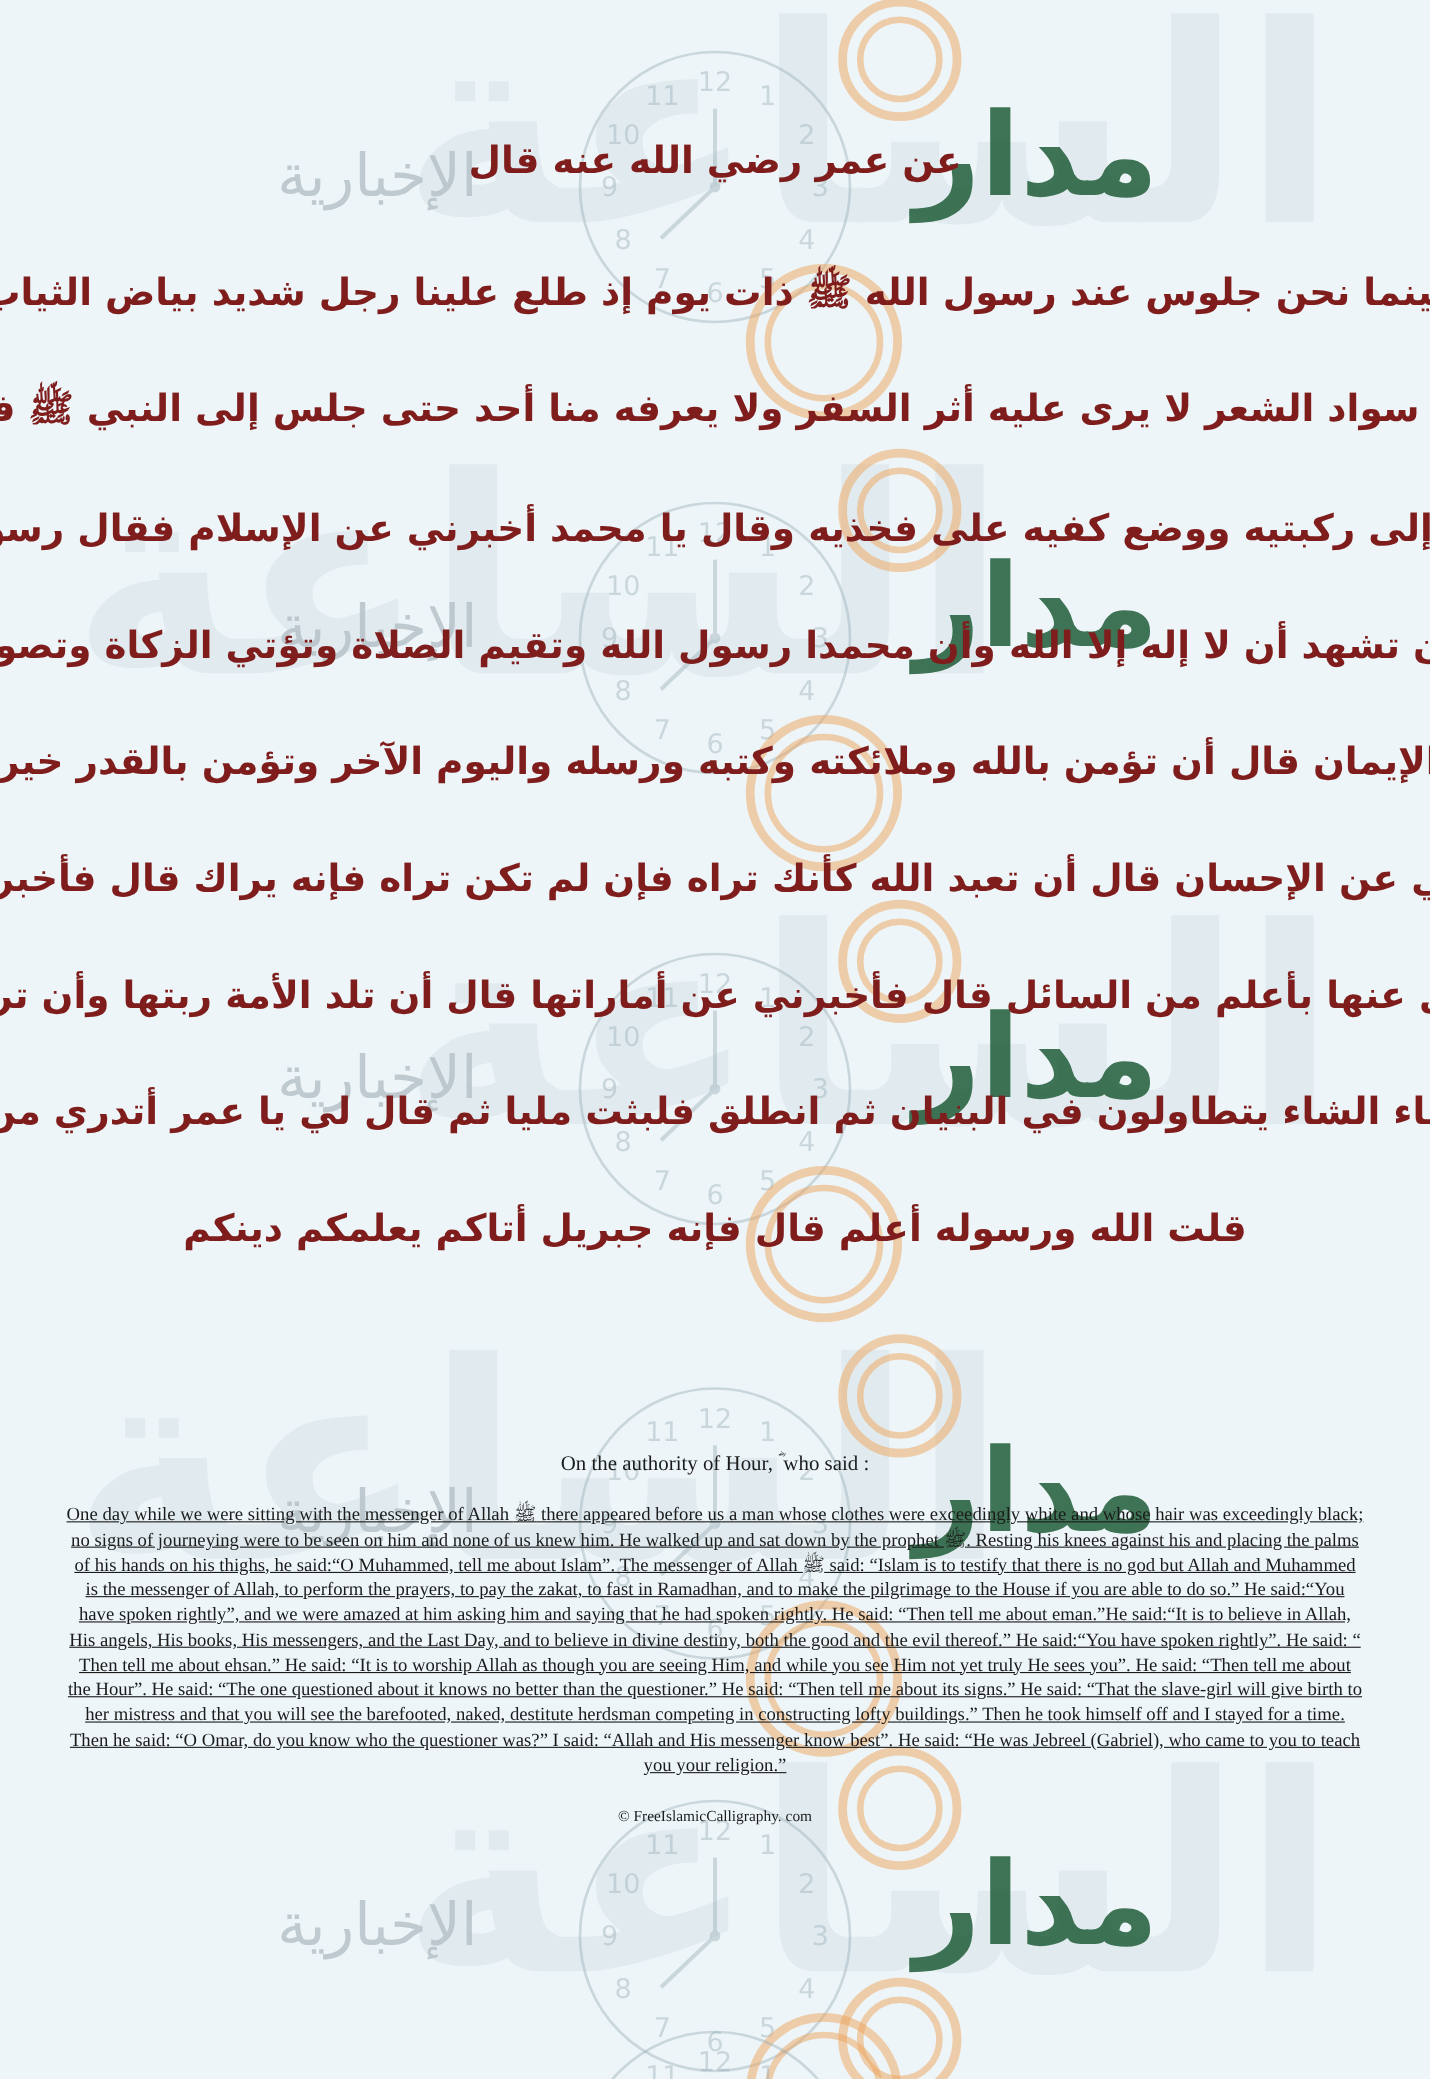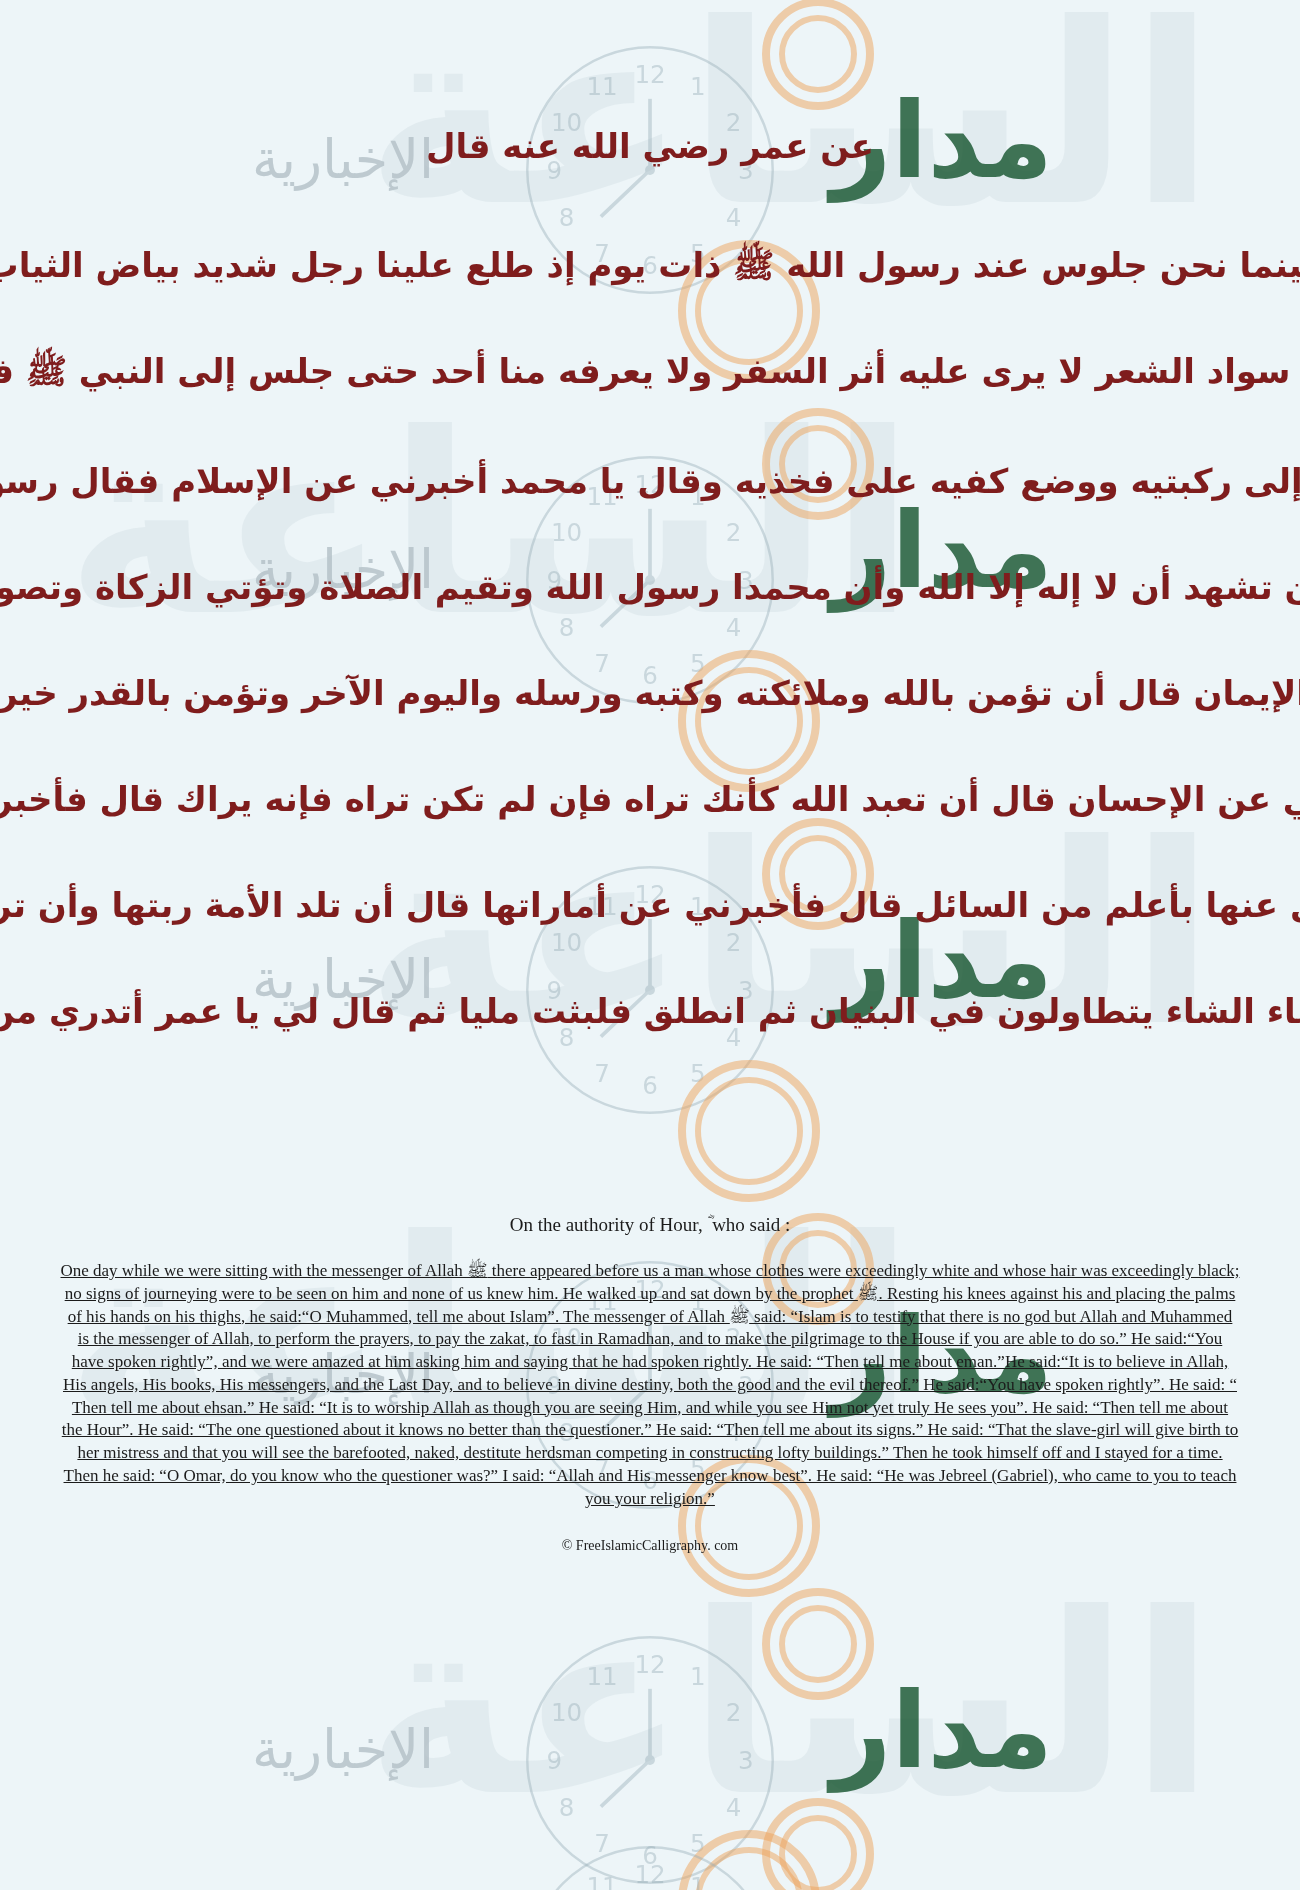--- a/index.html
+++ b/index.html
@@ -214,20 +214,23 @@
         </div>
       <div class="arabic-line">
           <span>صدقت فأخبرني عن الإحسان قال أن تعبد الله كأنك تراه فإن لم تكن تراه فإنه يراك قال فأخبرني عن الساعة</span>
         </div>
       <div class="arabic-line">
           <span>قال ما المسؤول عنها بأعلم من السائل قال فأخبرني عن أماراتها قال أن تلد الأمة ربتها وأن ترى الحفاة العراة</span>
         </div>
       <div class="arabic-line">
           <span>العالة رعاء الشاء يتطاولون في البنيان ثم انطلق فلبثت مليا ثم قال لي يا عمر أتدري من السائل</span>
         </div>
+      <div class="arabic-line">
+          <span>قلت الله ورسوله أعلم قال فإنه جبريل أتاكم يعلمكم دينكم</span>
+        </div>
     </div>
 
     <div class="english-section">
       <div class="english-heading">On the authority of Hour, ؓ who said :</div>
       <div class="english-paragraph">One day while we were sitting with the messenger of Allah ﷺ there appeared before us a man whose clothes were exceedingly white and whose hair was exceedingly black; no signs of journeying were to be seen on him and none of us knew him. He walked up and sat down by the prophet ﷺ. Resting his knees against his and placing the palms of his hands on his thighs, he said:“O Muhammed, tell me about Islam”. The messenger of Allah ﷺ said: “Islam is to testify that there is no god but Allah and Muhammed is the messenger of Allah, to perform the prayers, to pay the zakat, to fast in Ramadhan, and to make the pilgrimage to the House if you are able to do so.” He said:“You have spoken rightly”, and we were amazed at him asking him and saying that he had spoken rightly. He said: “Then tell me about eman.”He said:“It is to believe in Allah, His angels, His books, His messengers, and the Last Day, and to believe in divine destiny, both the good and the evil thereof.” He said:“You have spoken rightly”. He said: “ Then tell me about ehsan.” He said: “It is to worship Allah as though you are seeing Him, and while you see Him not yet truly He sees you”. He said: “Then tell me about the Hour”. He said: “The one questioned about it knows no better than the questioner.” He said: “Then tell me about its signs.” He said: “That the slave-girl will give birth to her mistress and that you will see the barefooted, naked, destitute herdsman competing in constructing lofty buildings.” Then he took himself off and I stayed for a time. Then he said: “O Omar, do you know who the questioner was?” I said: “Allah and His messenger know best”. He said: “He was Jebreel (Gabriel), who came to you to teach you your religion.”</div>
       <div class="copyright">© FreeIslamicCalligraphy. com</div>
     </div>
 
   </div>
 </div>

